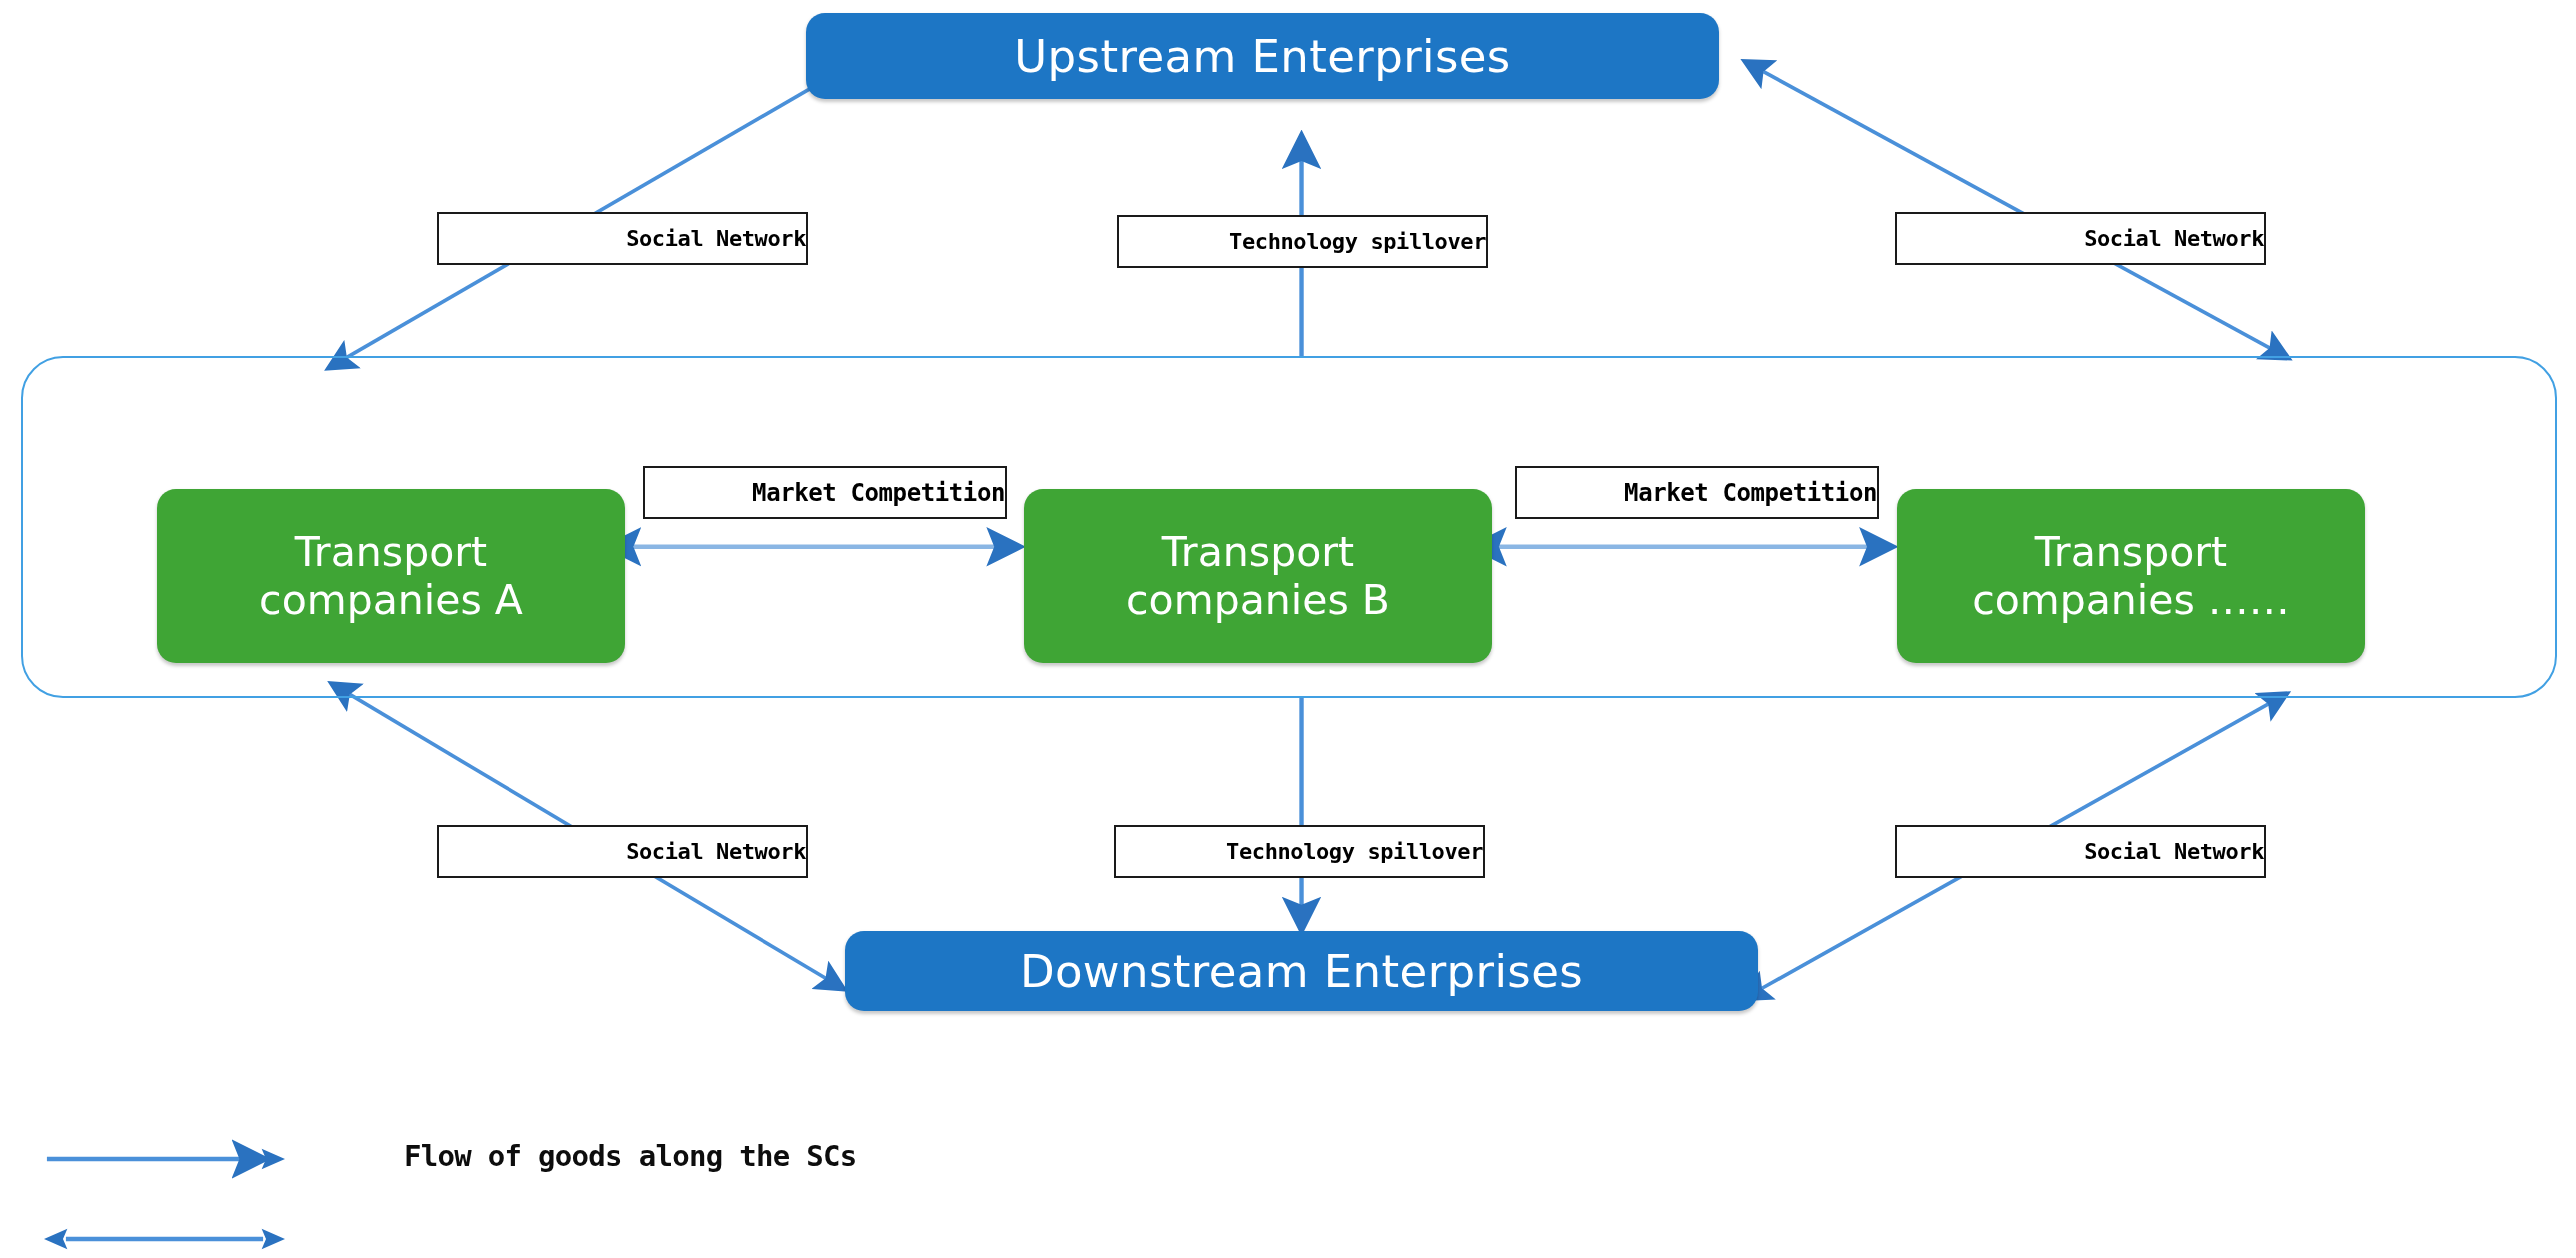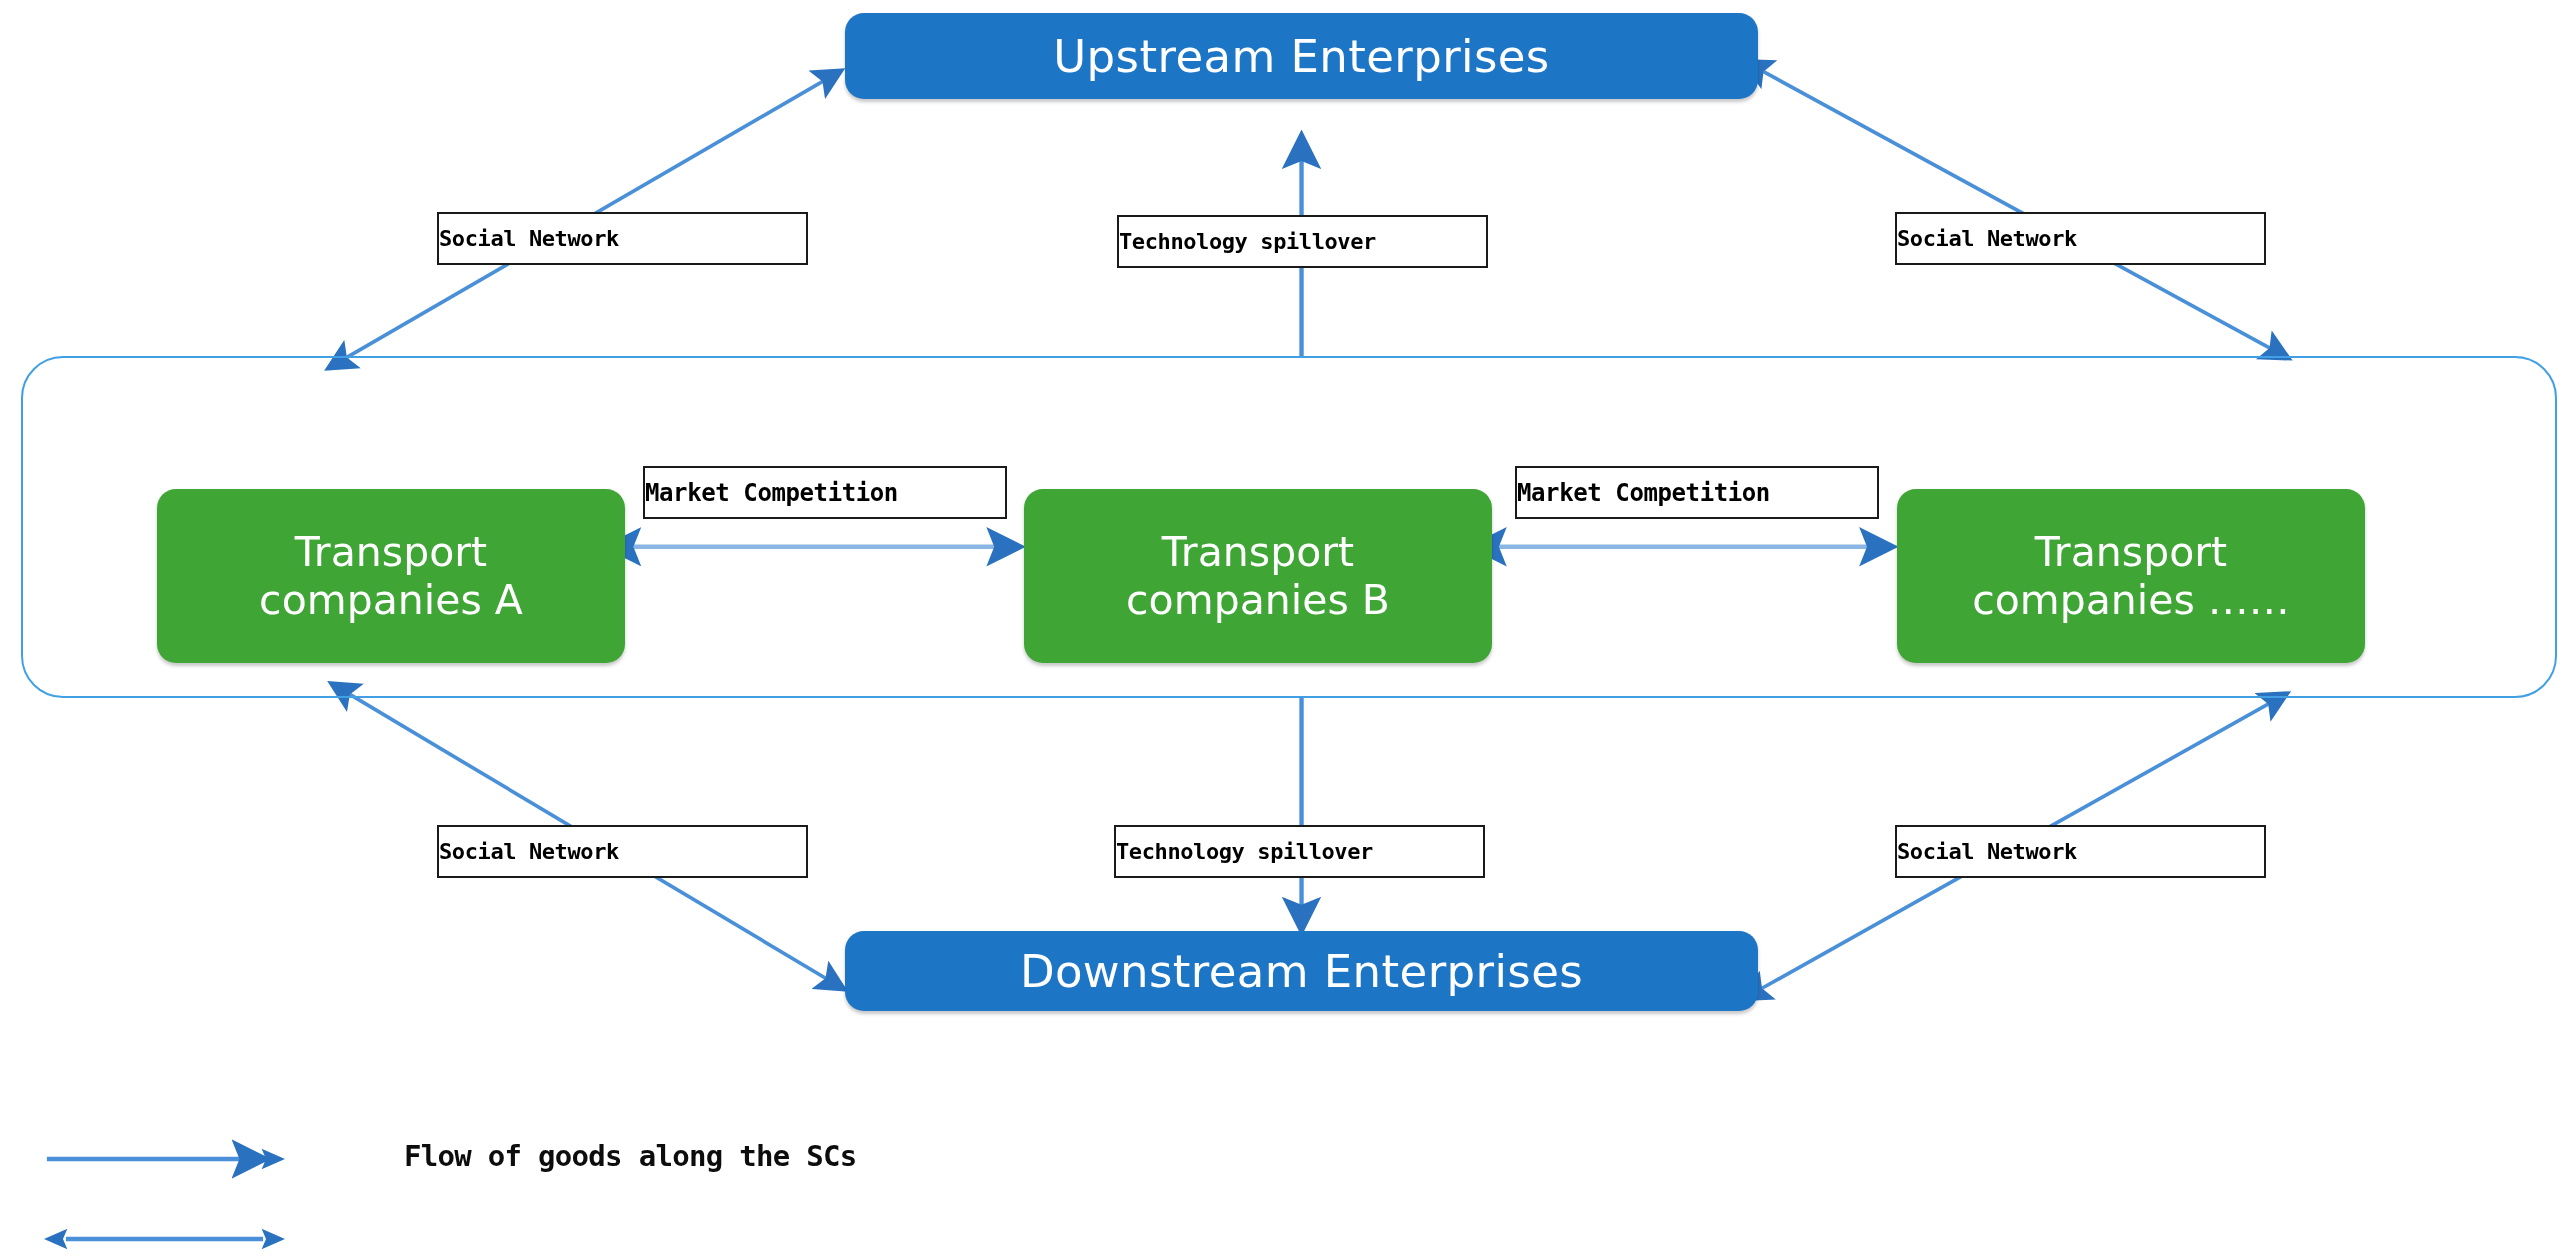--- a/index.html
+++ b/index.html
@@ -76,21 +76,21 @@
   }
 
   
   .edge-label {
     position: absolute;
     background: #ffffff;
     border: 2.2px solid #1a1a1a;
     box-sizing: border-box;
     display: flex;
     align-items: center;
-    justify-content: flex-start;
+    justify-content: flex-end;
     color: #000000;
     font-family: "DejaVu Sans Mono", monospace;
     font-size: 22px;
     font-weight: 700;
     letter-spacing: -0.4px;
     white-space: nowrap;
   }
   .edge-label.small {
     font-size: 24px;
   }
@@ -152,21 +152,21 @@
 
     <line x1="1780" y1="953" x2="1780" y2="1270" stroke="#4a90d9" stroke-width="6" marker-end="url(#ah)"></line>
 
     <line x1="866" y1="748" x2="1392" y2="748" stroke="#8ab6e4" stroke-width="6" marker-start="url(#ah-start)" marker-end="url(#ah)"></line>
 
     <line x1="2050" y1="748" x2="2586" y2="748" stroke="#8ab6e4" stroke-width="6" marker-start="url(#ah-start)" marker-end="url(#ah)"></line>
   </svg>
 
   <div id="cluster-container"></div>
 
-  <div class="enterprise-node" style="left:845px; top:13px; width:913px; height:86px;">
+  <div class="enterprise-node" style="left:806px; top:13px; width:913px; height:86px;">
     <span>Upstream Enterprises</span>
   </div>
 
   <div class="enterprise-node" style="left:845px; top:931px; width:913px; height:80px;">
     <span>Downstream Enterprises</span>
   </div>
 
   <div class="transport-node" style="left:157px; top:459px; width:468px; height:174px;">
     <div>
       <div>Transport</div>

